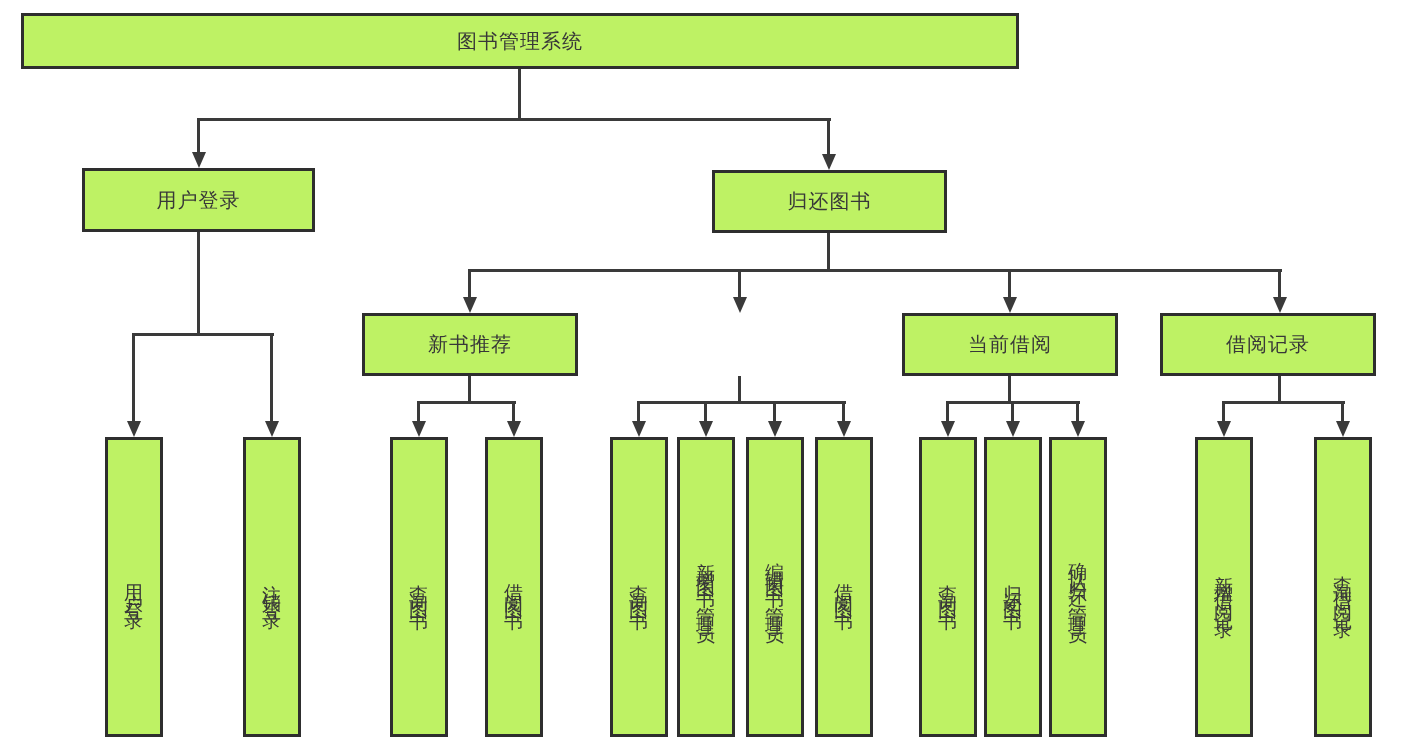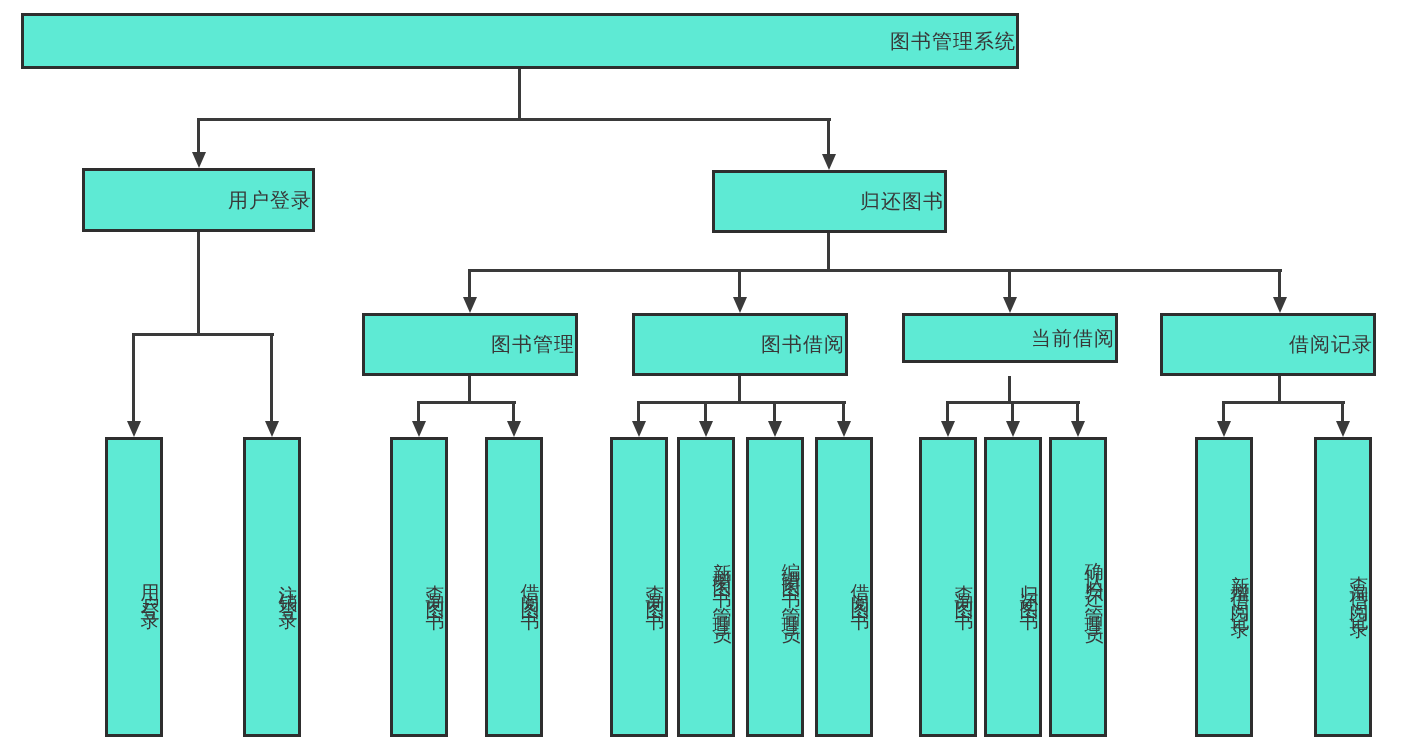--- a/index.html
+++ b/index.html
@@ -1,22 +1,22 @@
 <!DOCTYPE html>
 <html><head>
 <meta charset="utf-8">
 <style>
   html,body { margin:0; padding:0; background:#ffffff; }
   #canvas {
     position:relative; width:1405px; height:747px; background:#ffffff;
     font-family:"Liberation Sans","DejaVu Sans",sans-serif; overflow:hidden;
   }
   .box {
-    position:absolute; box-sizing:border-box; background:#5eead4;
-    border:3px solid #2e2e2e; display:flex; align-items:center; justify-content:flex-end;
+    position:absolute; box-sizing:border-box; background:#bef264;
+    border:3px solid #2e2e2e; display:flex; align-items:center; justify-content:center;
     color:#383838; z-index:2;
   }
   .h-label { font-size:20px; letter-spacing:1px; white-space:nowrap; }
   .leaf-label {
     writing-mode:vertical-rl; text-orientation:upright;
     font-size:19px; line-height:1; letter-spacing:9px; white-space:nowrap;
   }
   .vl { position:absolute; width:3px; background:#3a3a3a; z-index:1; }
   .hl { position:absolute; height:3px; background:#3a3a3a; z-index:1; }
   .ar {
@@ -64,26 +64,23 @@
   <div class="vl" style="left:468px; top:269px; height:28px;"></div>
   <div class="ar" style="left:463px; top:297px;"></div>
   <div class="vl" style="left:738px; top:269px; height:28px;"></div>
   <div class="ar" style="left:733px; top:297px;"></div>
   <div class="vl" style="left:1008px; top:269px; height:28px;"></div>
   <div class="ar" style="left:1003px; top:297px;"></div>
   <div class="vl" style="left:1278px; top:269px; height:28px;"></div>
   <div class="ar" style="left:1273px; top:297px;"></div>
 
   <div class="box" style="left:362px; top:313px; width:216px; height:63px;">
-    <span class="h-label">图书管理</span>
+    <span class="h-label">新书推荐</span>
   </div>
-  <div class="box" style="left:632px; top:313px; width:216px; height:63px;">
-    <span class="h-label">图书借阅</span>
-  </div>
-  <div class="box" style="left:902px; top:313px; width:216px; height:50px;">
+  <div class="box" style="left:902px; top:313px; width:216px; height:63px;">
     <span class="h-label">当前借阅</span>
   </div>
   <div class="box" style="left:1160px; top:313px; width:216px; height:63px;">
     <span class="h-label">借阅记录</span>
   </div>
 
   <div class="vl" style="left:468px; top:376px; height:28px;"></div>
   <div class="hl" style="left:417px; top:401px; width:99px;"></div>
   <div class="vl" style="left:417px; top:401px; height:22px;"></div>
   <div class="ar" style="left:412px; top:421px;"></div>

